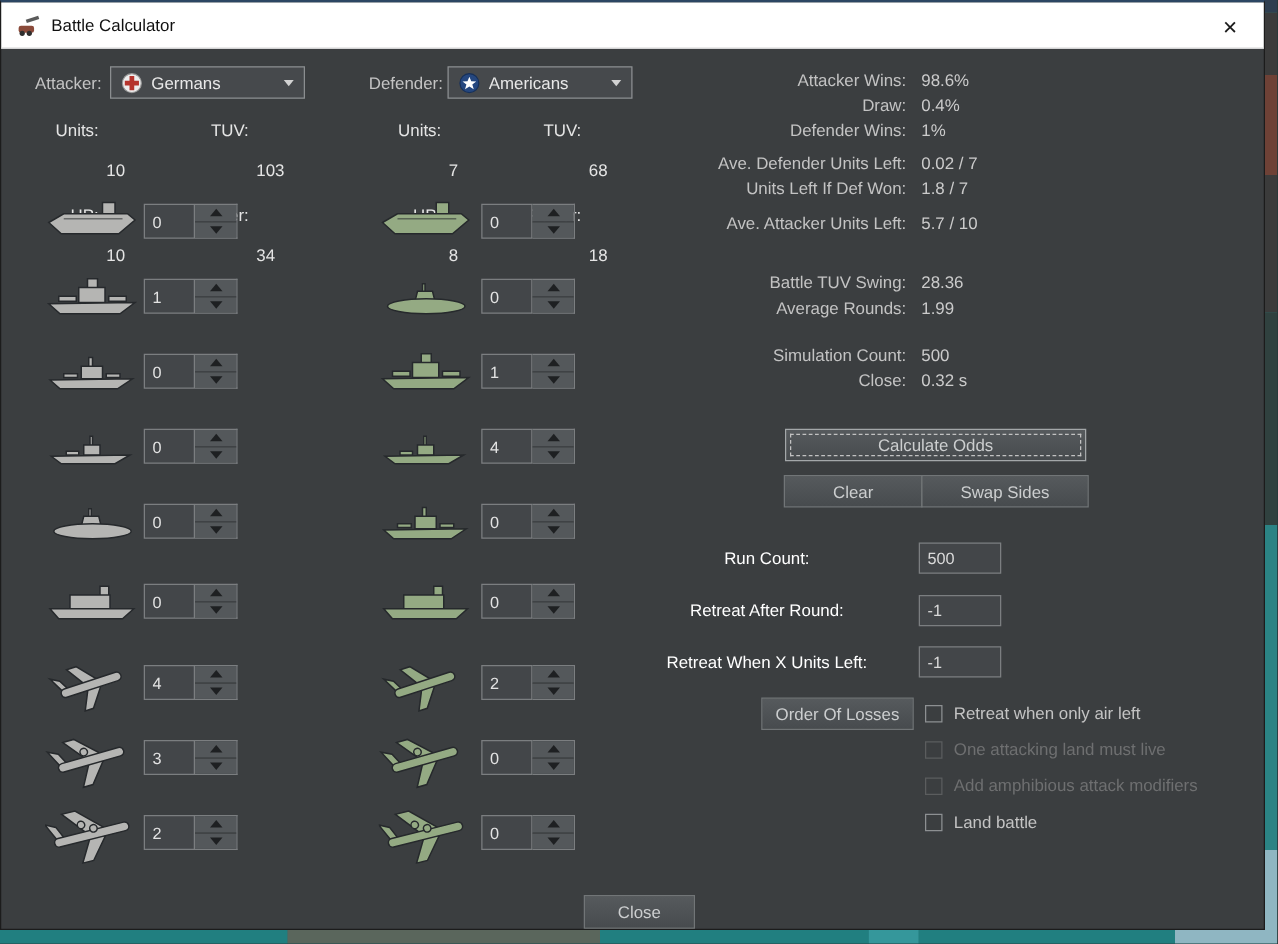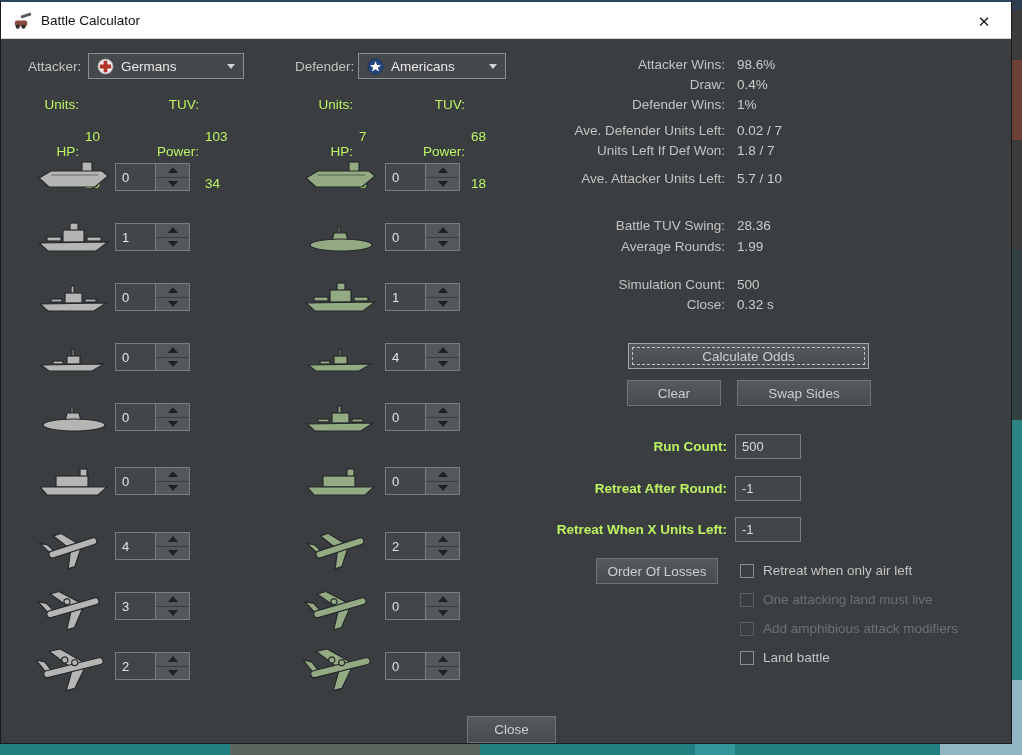--- a/index.html
+++ b/index.html
@@ -17,21 +17,21 @@
   .lbl{position:absolute;color:#c3c3c3;}
   
   .combo{position:absolute;height:26px;background:#46494c;border:1px solid #8b8e90;display:flex;
          align-items:center;gap:7px;padding:0 8px;box-sizing:border-box;color:#e8e8e8;}
   .combo-text{flex:1;white-space:nowrap;overflow:hidden;}
   .chev{width:0;height:0;border-left:4px solid transparent;border-right:4px solid transparent;
         border-top:5px solid #d2d2d2;}
   .flag{width:17px;height:17px;display:flex;}
   .flag svg{width:17px;height:17px;}
   
-  .stats{position:absolute;display:grid;grid-template-columns:120px 120px;row-gap:0;color:#bef264;}
+  .stats{position:absolute;display:grid;grid-template-columns:120px 120px;row-gap:21px;color:#e5e5e5;}
   .stat{display:flex;}
   .sl{width:55px;text-align:right;}
   .sv{margin-left:6px;margin-top:32px;}
   
   .unit-icon{position:absolute;width:76px;height:50px;}
   .unit-icon svg{width:100%;height:100%;}
   .att{color:#b5b5b3;}
   .def{color:#94aa83;}
   
   .spinner{position:absolute;display:flex;width:76px;height:28px;}
@@ -46,21 +46,21 @@
   .rrow{position:absolute;left:497px;display:flex;width:420px;}
   .rlabel{width:228px;text-align:right;color:#c3c3c3;}
   .rvalue{margin-left:12px;color:#cbcbcb;}
   
   .btn{position:absolute;display:flex;align-items:center;justify-content:center;
        background:linear-gradient(#565a5d,#474b4e);border:1px solid #717577;color:#cccecf;
        box-sizing:border-box;cursor:default;}
   .btn-calc{border:1px solid #a3a7a9;outline:1px dashed #c2c2c2;outline-offset:-5px;}
   
   .setting{position:absolute;left:500px;display:flex;align-items:center;height:25px;}
-  .set-label{width:227px;text-align:right;margin-right:8px;color:#bef264;font-weight:bold;}
+  .set-label{width:227px;text-align:center;margin-right:8px;color:#ffffff;}
   .text-input{width:66px;height:25px;box-sizing:border-box;background:#434649;border:1px solid #7b7e80;
               color:#d9d9d9;font:13px "Liberation Sans",sans-serif;padding:0 6px;outline:none;}
   
   .check{position:absolute;left:740px;display:flex;align-items:center;gap:9px;color:#c3c3c3;}
   .check input{appearance:none;-webkit-appearance:none;width:14px;height:14px;margin:0;background:#3b3e40;
                border:1px solid #8d9092;box-sizing:border-box;}
   .check.disabled{color:#6e6f70;}
   .check.disabled input{border-color:#5b5d5e;}
   
   .map-strip{position:absolute;}
@@ -536,37 +536,37 @@
   <div class="rrow" style="top:277px">
       <span class="rlabel">Simulation Count:</span>
       <span class="rvalue">500</span>
     </div>
   <div class="rrow" style="top:297px">
       <span class="rlabel">Close:</span>
       <span class="rvalue">0.32 s</span>
     </div>
 
   <div class="btn btn-calc" style="left:628px;top:343px;width:241px;height:26px">Calculate Odds</div>
-  <div class="btn" style="left:627px;top:380px;width:94px;height:26px">Clear</div>
+  <div class="btn" style="left:627px;top:380px;width:111px;height:26px">Clear</div>
   <div class="btn" style="left:737px;top:380px;width:134px;height:26px">Swap Sides</div>
 
   <div class="setting" style="top:434px">
     <span class="set-label">Run Count:</span>
     <input class="text-input" value="500" style="">
   </div>
   <div class="setting" style="top:476px">
     <span class="set-label">Retreat After Round:</span>
     <input class="text-input" value="-1" style="">
   </div>
   <div class="setting" style="top:517px">
     <span class="set-label">Retreat When X Units Left:</span>
     <input class="text-input" value="-1" style="">
   </div>
 
-  <div class="btn" style="left:596px;top:558px;width:122px;height:26px">Order Of Losses</div>
+  <div class="btn" style="left:609px;top:558px;width:122px;height:26px">Order Of Losses</div>
 
   <label class="check" style="top:563px">
     <input type="checkbox" style="">
     <span>Retreat when only air left</span>
   </label>
   <label class="check disabled" style="top:592px">
     <input type="checkbox" disabled="" style="">
     <span>One attacking land must live</span>
   </label>
   <label class="check disabled" style="top:621px">

